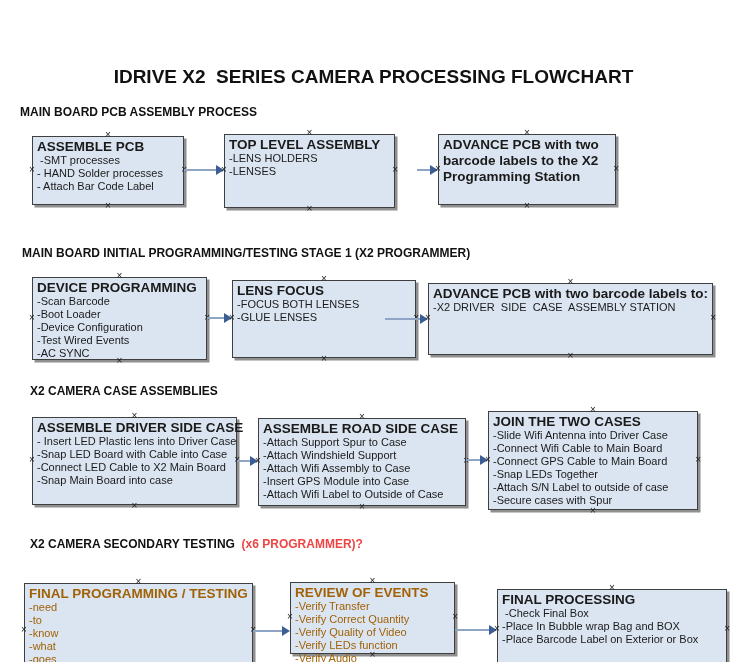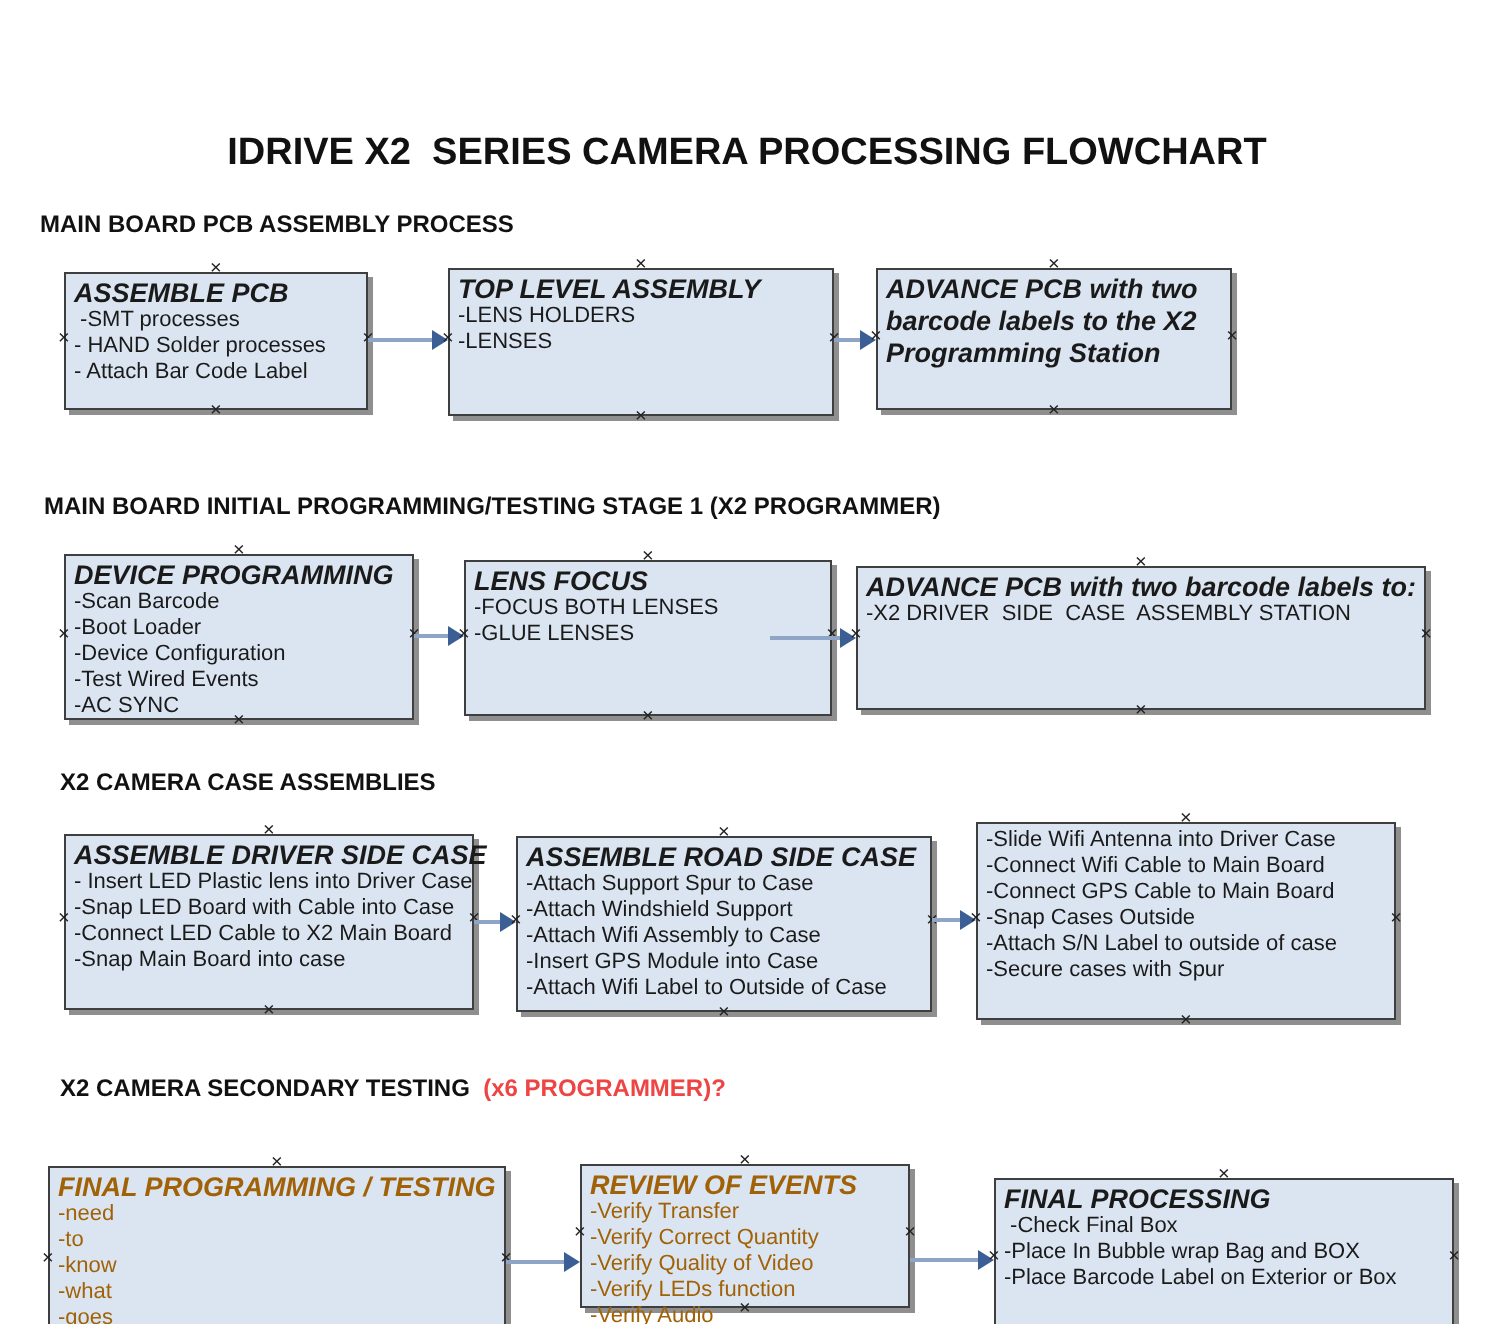--- a/index.html
+++ b/index.html
@@ -13,21 +13,21 @@
   }
   .sec{
     position:absolute;font-size:12px;font-weight:bold;white-space:pre;color:#111;
   }
   .sec .red-part{color:#ef4444;}
   .box{
     position:absolute;background:#dbe5f1;border:1.5px solid #3f3f3f;
     box-shadow:2.5px 2.5px 0 rgba(105,105,105,.75);
     padding:2px 4px;box-sizing:border-box;overflow:visible;
   }
-  .bt{font-size:13.5px;font-weight:bold;line-height:15px;white-space:nowrap;font-style:italic;}
+  .bt{font-size:13.5px;font-weight:bold;line-height:15px;white-space:nowrap;}
   .title-wrap .bt{white-space:normal;line-height:16px;}
   .ln{font-size:11px;line-height:13px;white-space:pre;}
   .red .bt,.red .ln{color:#a16207;}
   
   .cp{position:absolute;font-size:10px;line-height:8px;color:#222;font-weight:normal;}
   .cp::before{content:"\00d7";}
   .cp.t{top:-6px;left:50%;margin-left:-3px;}
   .cp.b{bottom:-6px;left:50%;margin-left:-3px;}
   .cp.l{left:-4px;top:50%;margin-top:-5px;}
   .cp.r{right:-4px;top:50%;margin-top:-5px;}
@@ -55,21 +55,21 @@
     <div class="ln"> -SMT processes</div>
     <div class="ln">- HAND Solder processes</div>
     <div class="ln">- Attach Bar Code Label</div>
   </div>
 
   <div class="connector" style="left:184px;top:117px;width:40px">
     <span class="cline"></span>
     <span class="ahead"></span>
   </div>
 
-  <div class="box" style="left:224px;top:86px;width:193px;height:74px">
+  <div class="box" style="left:224px;top:86px;width:171px;height:74px">
     <span class="cp t"></span>
     <span class="cp b"></span>
     <span class="cp l"></span>
     <span class="cp r"></span>
     <div class="bt">TOP LEVEL ASSEMBLY</div>
     <div class="ln">-LENS HOLDERS</div>
     <div class="ln">-LENSES</div>
   </div>
 
   <div class="connector" style="left:417px;top:117px;width:21px">
@@ -164,24 +164,25 @@
   <div class="connector" style="left:466px;top:407px;width:22px">
     <span class="cline"></span>
     <span class="ahead"></span>
   </div>
 
   <div class="box" style="left:488px;top:363px;width:210px;height:99px">
     <span class="cp t"></span>
     <span class="cp b"></span>
     <span class="cp l"></span>
     <span class="cp r"></span>
+    <div class="bt">JOIN THE TWO CASES</div>
     <div class="ln">-Slide Wifi Antenna into Driver Case</div>
     <div class="ln">-Connect Wifi Cable to Main Board</div>
     <div class="ln">-Connect GPS Cable to Main Board</div>
-    <div class="ln">-Snap Cases Outside</div>
+    <div class="ln">-Snap LEDs Together</div>
     <div class="ln">-Attach S/N Label to outside of case</div>
     <div class="ln">-Secure cases with Spur</div>
   </div>
 
   <div class="sec" style="left:30px;top:489px"><span>X2 CAMERA SECONDARY TESTING</span><span class="red-part">  (x6 PROGRAMMER)?</span></div>
 
   <div class="box red" style="left:24px;top:535px;width:229px;height:95px">
     <span class="cp t"></span>
     <span class="cp b"></span>
     <span class="cp l"></span>

